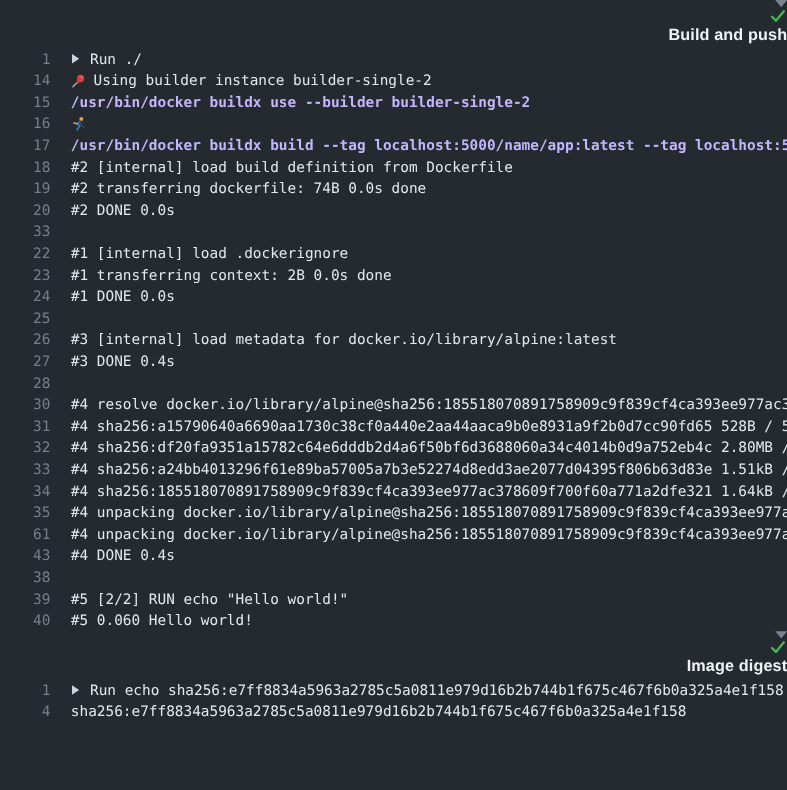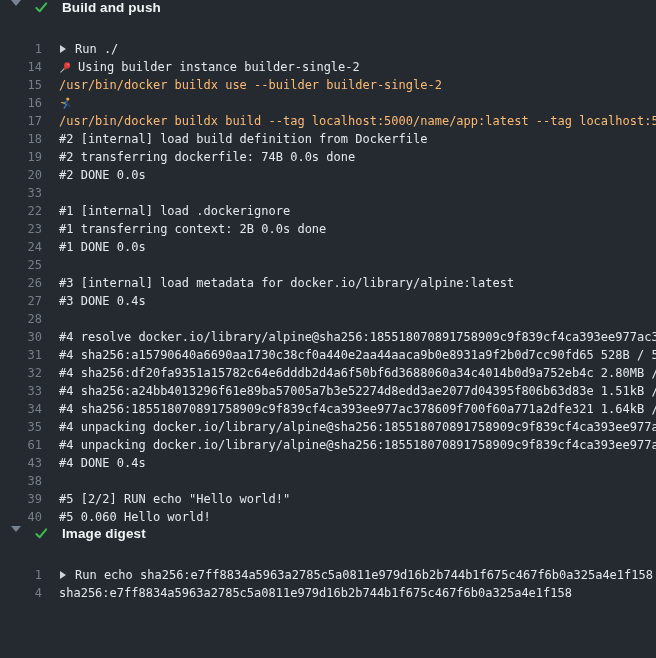--- a/index.html
+++ b/index.html
@@ -8,22 +8,23 @@
     width: 656px;
     height: 658px;
     background: #242a2f;
     overflow: hidden;
   }
   .log-viewer { width: 656px; height: 658px; overflow: hidden; }
 
   .section-header {
     height: 34px;
     display: flex;
-    align-items: flex-start;
+    align-items: flex-end;
     cursor: pointer;
+    flex-direction: column;
   }
   .toggle {
     width: 10px;
     margin-left: 11px;
     display: flex;
     align-items: center;
     justify-content: center;
     flex: none;
   }
   .tri-down {
@@ -75,21 +76,21 @@
   .line-text {
     margin-left: 17px;
     display: flex;
     align-items: center;
     white-space: pre;
     overflow: hidden;
     color: #e3e8ed;
     flex: 1 1 auto;
     text-align: center;
   }
-  .line-text.command { color: #fdba74; font-weight: 400; }
+  .line-text.command { color: #c4b5fd; font-weight: 700; }
 
   .run-arrow {
     width: 0; height: 0;
     border-top: 4.5px solid transparent;
     border-bottom: 4.5px solid transparent;
     border-left: 6.5px solid #ccd3da;
     margin-right: 9px;
     margin-left: 1px;
     flex: none;
     cursor: pointer;

